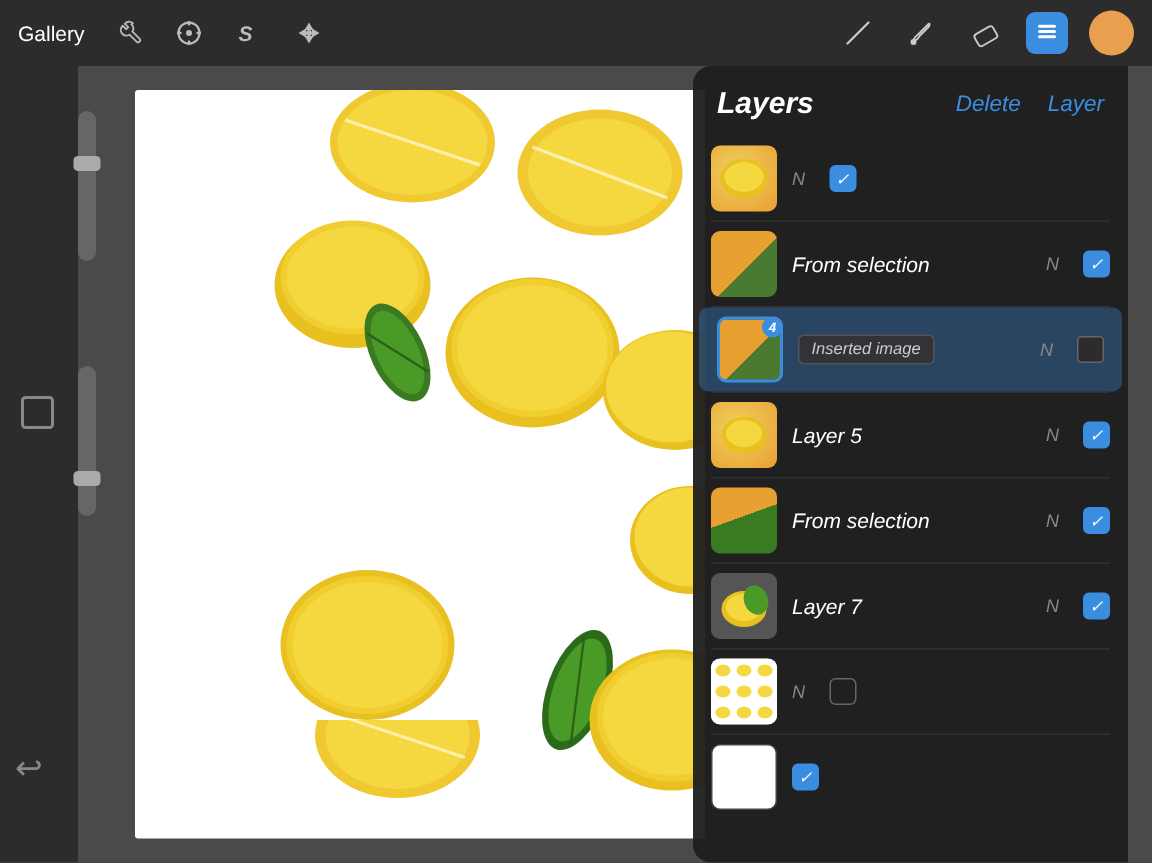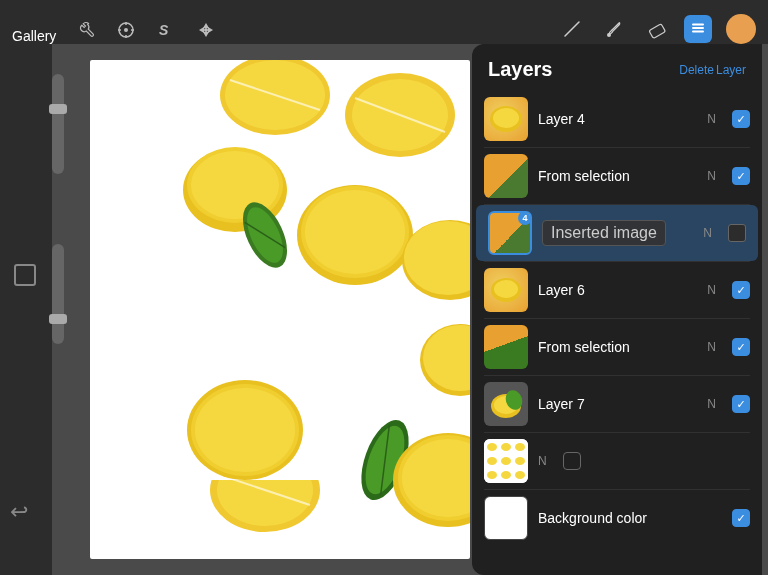--- a/index.html
+++ b/index.html
@@ -12,21 +12,21 @@
       position: relative;
     }
 
     
     .top-toolbar {
       position: absolute;
       top: 0; left: 0; right: 0;
       height: 44px;
       background: #2c2c2c;
       display: flex;
-      align-items: flex-end;
+      align-items: center;
       padding: 0 12px;
       z-index: 10;
       gap: 12px;
     }
     .toolbar-gallery {
       color: #fff;
       font-size: 14px;
       font-weight: 500;
       margin-right: 4px;
     }
@@ -90,22 +90,22 @@
       flex-shrink: 0;
     }
     .layers-title {
       font-size: 20px;
       font-weight: 600;
       color: #fff;
       flex: 1;
     }
     .layers-header-btn {
       color: #3b8de0;
-      font-size: 12px;
-      margin-left: 2px;
+      font-size: 15px;
+      margin-left: 18px;
       cursor: pointer;
     }
 
     
     .layers-list {
       flex: 1;
       overflow-y: auto;
     }
     .layer-item {
       display: flex;
@@ -326,38 +326,37 @@
         <ellipse cx="358" cy="420" rx="55" ry="47" fill="#e8c020"></ellipse>
         <ellipse cx="358" cy="418" rx="50" ry="43" fill="#f0ce30"></ellipse>
         <ellipse cx="358" cy="418" rx="46" ry="39" fill="#f5d840"></ellipse>
 
         <ellipse cx="370" cy="300" rx="40" ry="36" fill="#e8c020"></ellipse>
         <ellipse cx="370" cy="298" rx="37" ry="33" fill="#f5d840"></ellipse>
       </svg>
     </div>
   </div>
 
-  <div class="layers-panel" style="top:0;right:6px;height:531px;">
+  <div class="layers-panel" style="top:0;right:16px;height:531px;font-style:italic;">
 
     <div class="layers-header">
       <span class="layers-title">Layers</span>
       <span class="layers-header-btn">Delete</span>
       <span class="layers-header-btn">Layer</span>
     </div>
 
     <div class="layers-list">
 
       <div class="layer-item">
         <div class="layer-thumbnail thumb-lemon">
           <svg width="44" height="44" viewBox="0 0 44 44">
               <ellipse cx="22" cy="22" rx="16" ry="13" fill="#e8c020"></ellipse>
               <ellipse cx="22" cy="21" rx="13" ry="10" fill="#f5d840"></ellipse>
             </svg>
         </div>
-        <span class="layer-name">Layer 4</span>
         <span class="layer-mode">N</span>
         <div class="layer-checkbox checked"></div>
       </div>
 
       <div class="layer-divider"></div>
 
       <div class="layer-item">
         <div class="layer-thumbnail" style="background:linear-gradient(135deg,#e8a030 55%,#4a7a30 55%);">
         </div>
         <span class="layer-name">From selection</span>
@@ -365,36 +364,36 @@
         <div class="layer-checkbox checked"></div>
       </div>
 
       <div class="layer-divider"></div>
 
       <div class="layer-item active" style="background:rgba(59,141,224,0.35);border-radius:6px;margin:0 4px;">
         <div class="layer-thumbnail" style="background:linear-gradient(135deg,#e8a030 55%,#4a7a30 55%);border:2px solid #3b8de0;position:relative;">
           <div class="badge-4">4</div>
         </div>
         <div style="flex:1;position:relative;">
-          <div style="background:rgba(50,50,50,0.92);color:#ccc;font-size:16px;padding:3px 8px;border-radius:4px;border:1px solid #555;display:inline-block;">Inserted image</div>
+          <div style="background:rgba(50,50,50,0.92);color:#ccc;font-size:11px;padding:3px 8px;border-radius:4px;border:1px solid #555;display:inline-block;">Inserted image</div>
         </div>
         <span class="layer-mode">N</span>
         <div style="width:18px;height:18px;background:#2c2c2c;border:1.5px solid #666;border-radius:3px;"></div>
       </div>
 
       <div class="layer-divider"></div>
 
       <div class="layer-item">
         <div class="layer-thumbnail" style="background:radial-gradient(circle at 40% 40%,#f0d060,#e8a030);">
           <svg width="44" height="44" viewBox="0 0 44 44">
               <ellipse cx="22" cy="22" rx="15" ry="12" fill="#e8c020"></ellipse>
               <ellipse cx="22" cy="21" rx="12" ry="9" fill="#f5d840"></ellipse>
             </svg>
         </div>
-        <span class="layer-name">Layer 6</span>
+        <span class="layer-name">Layer 5</span>
         <span class="layer-mode">N</span>
         <div class="layer-checkbox checked"></div>
       </div>
 
       <div class="layer-divider"></div>
 
       <div class="layer-item">
         <div class="layer-thumbnail" style="background:linear-gradient(160deg,#e8a030 45%,#3a7a20 45%);">
         </div>
         <span class="layer-name">From selection</span>
@@ -436,20 +435,19 @@
         </div>
         <span class="layer-mode">N</span>
         <div class="layer-checkbox unchecked-empty"></div>
       </div>
 
       <div class="layer-divider"></div>
 
       <div class="layer-item">
         <div class="layer-thumbnail thumb-white" style="background:white;border:1px solid #444;">
         </div>
-        <span class="layer-name">Background color</span>
         <div class="layer-checkbox checked"></div>
       </div>
 
     </div>
   </div>
 
 </div>
 
 </body></html>

